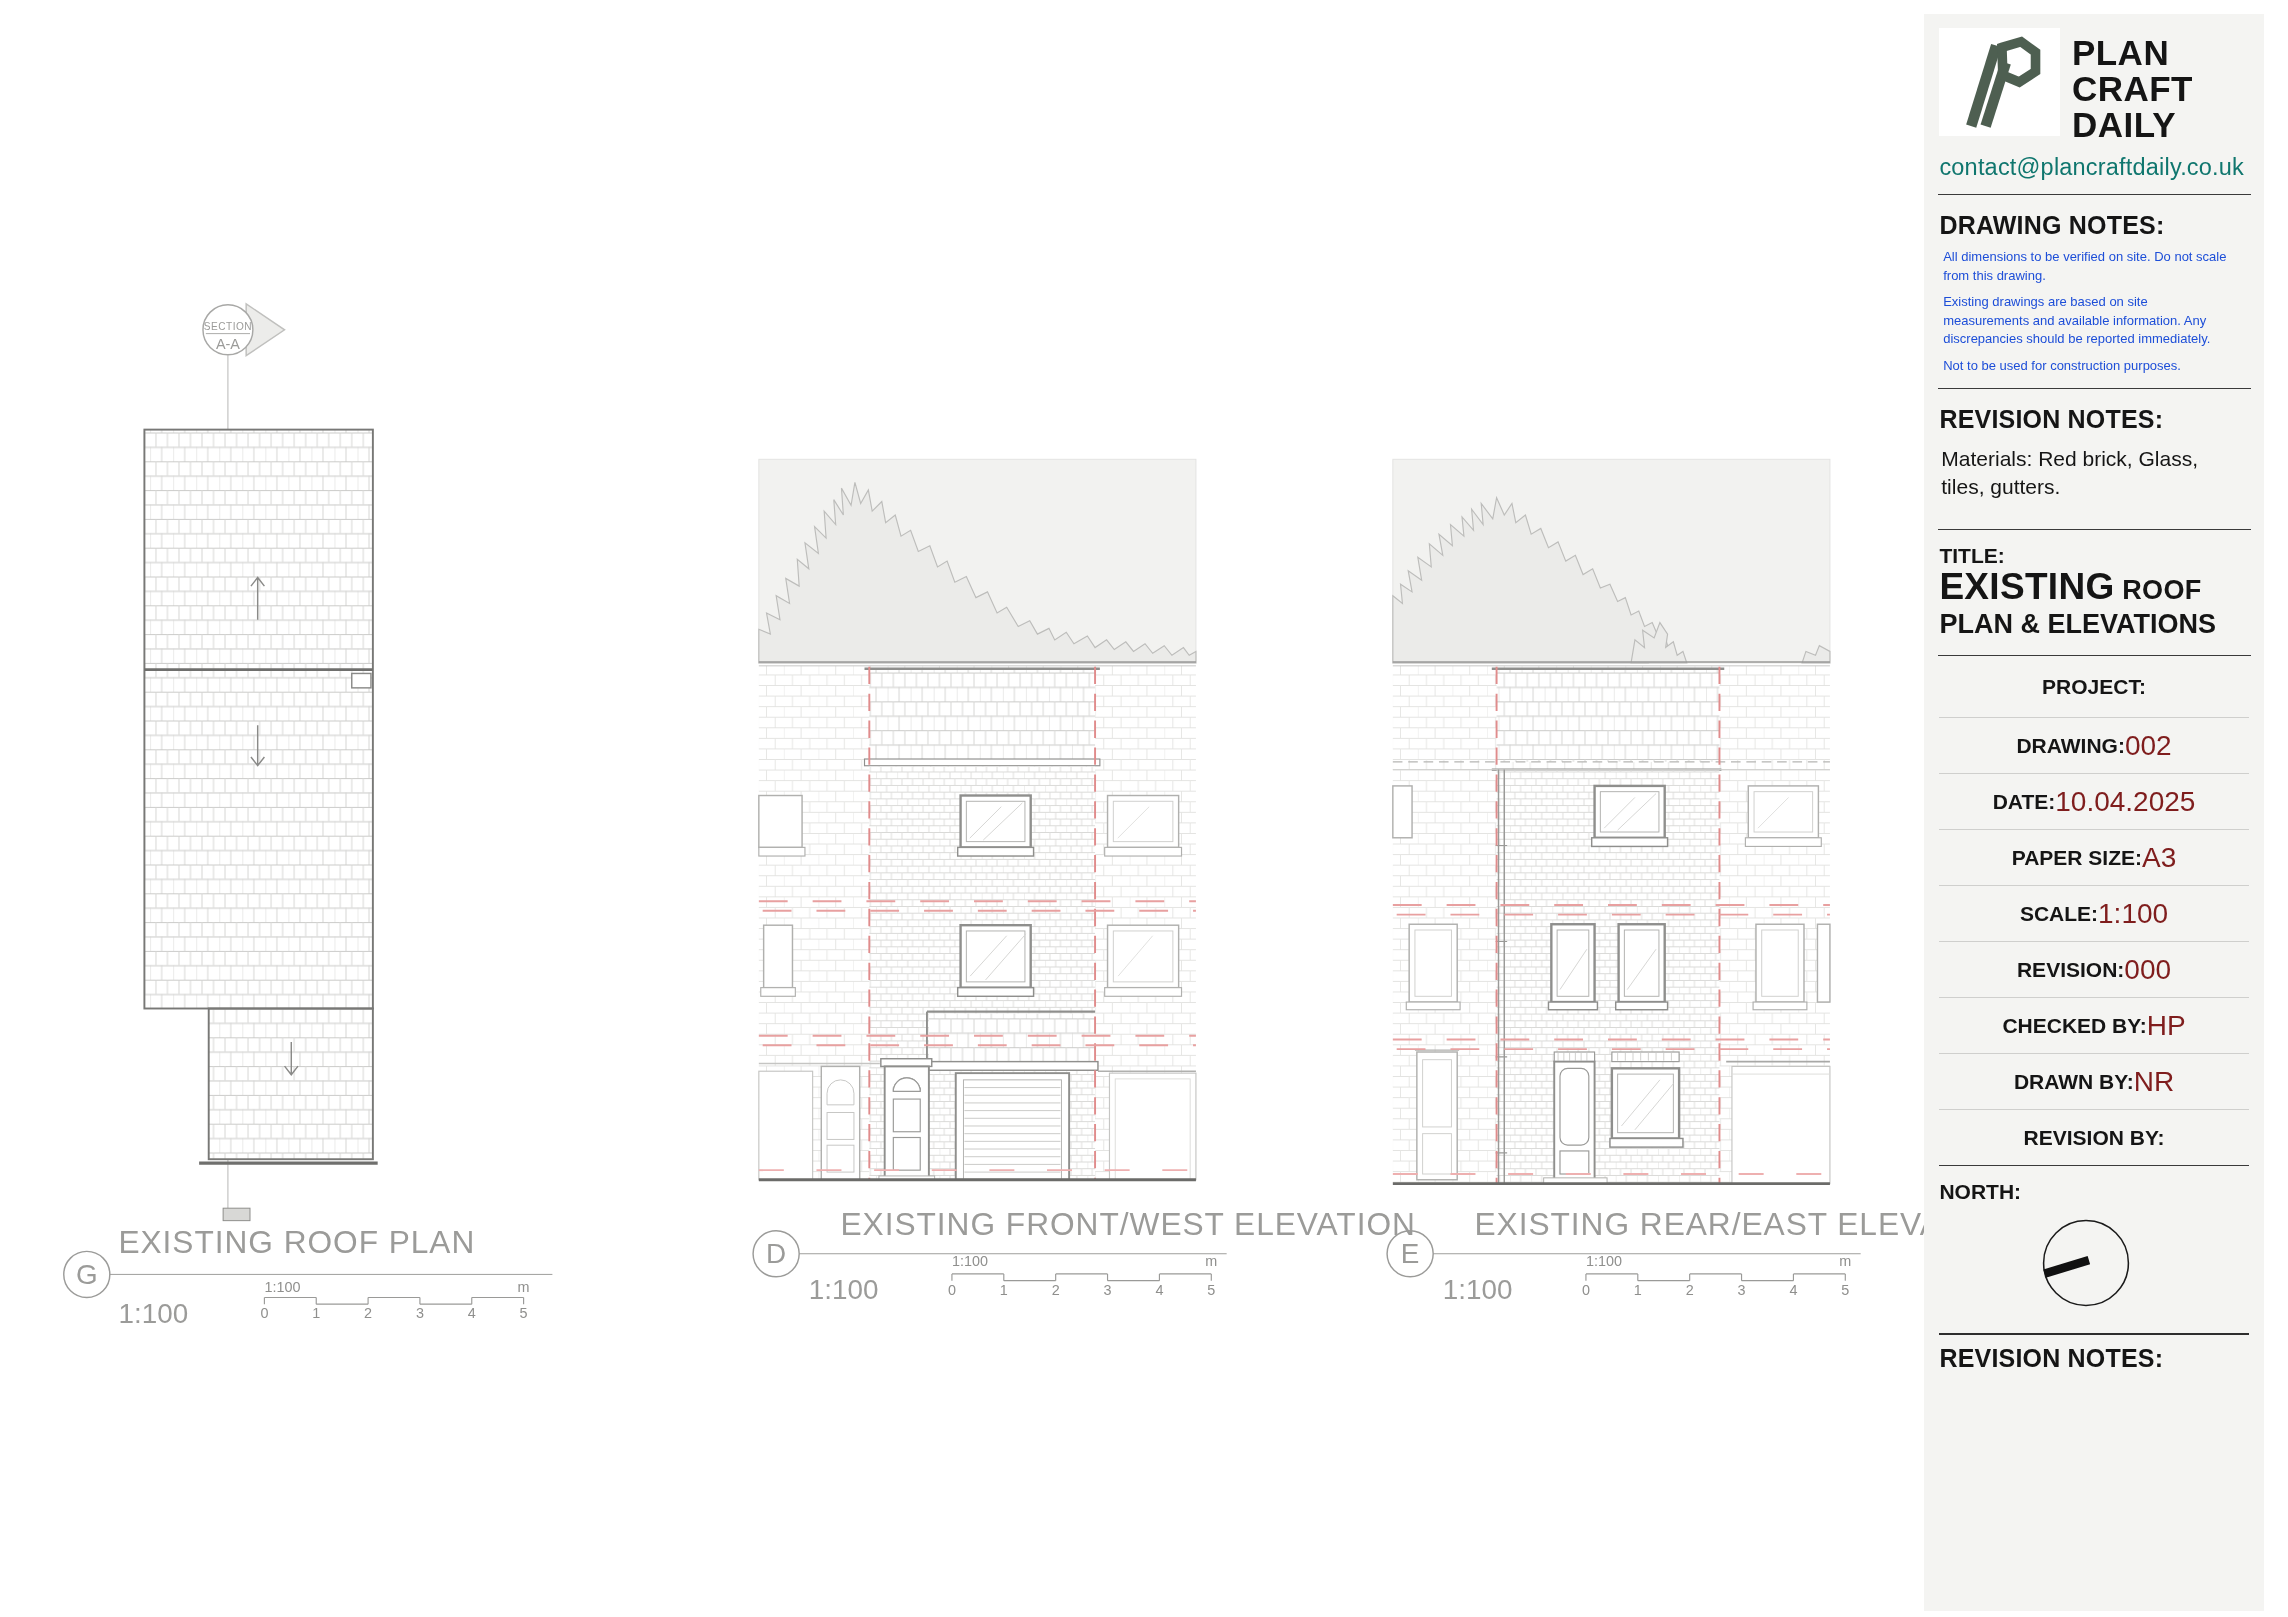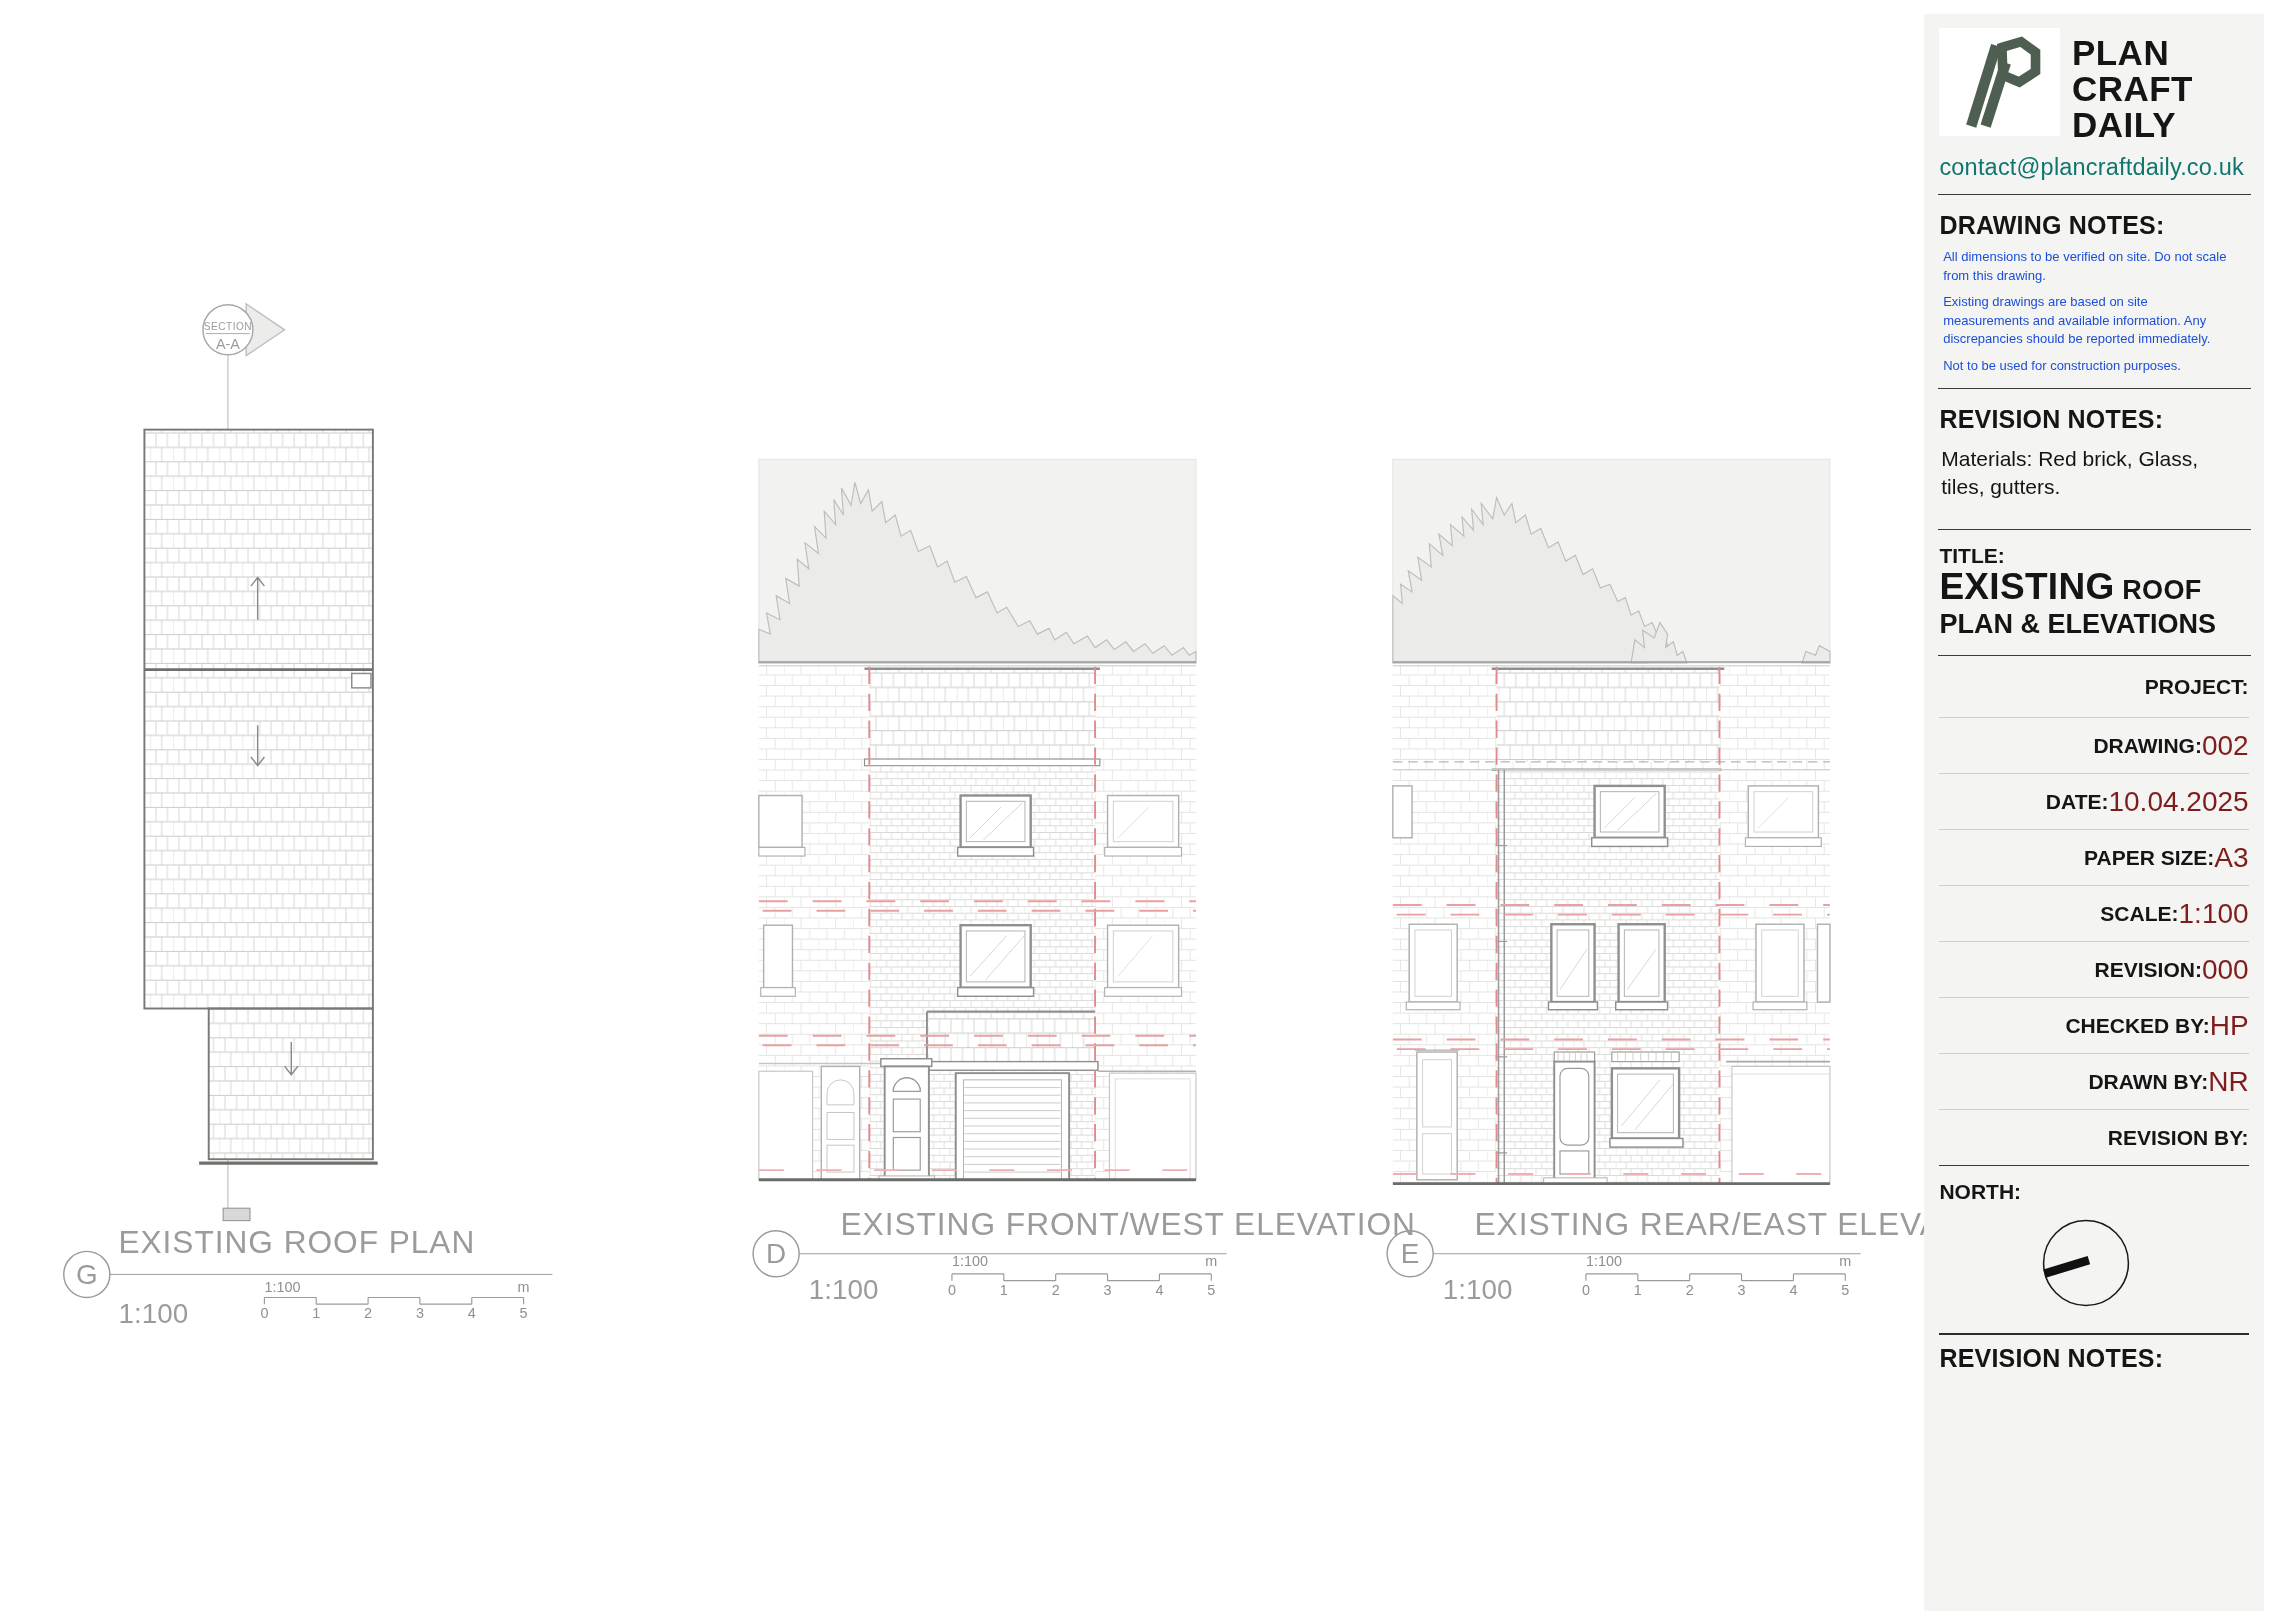--- a/index.html
+++ b/index.html
@@ -30,21 +30,21 @@
   .brand-name { font-weight:bold; font-size:35px; line-height:1.02; padding-top:7.7px; letter-spacing:0.5px; }
   .email { font-size:23.5px; margin-top:11.5px; color:#0f766e; letter-spacing:0.2px; }
   .sep  { border:none; border-top:1.9px solid #3a3a3a; margin:13.4px -1.9px 0 -1.9px; }
   .sec-head { font-size:25px; font-weight:bold; margin:15.4px 0 3.8px 0; letter-spacing:0.2px; }
   .note { font-size:13px; color:#1d4ed8; line-height:1.4; margin:8.6px 0 0 3.8px; width:290px; }
   .materials { font-size:21px; line-height:1.35; margin:11.5px 0 27px 1.9px; width:269px; }
   .title-label { font-size:21px; font-weight:bold; margin-top:14.4px; }
   .title-line1 { font-size:37px; font-weight:bold; line-height:1.05; letter-spacing:0.3px; }
   .title-line1 .rest { font-size:27px;text-align:center; }
   .title-line2 { font-size:27px; font-weight:bold; margin:1.9px 0 15.4px 0; }
-  .frow { display:flex; justify-content:flex-end; align-items:center;
+  .frow { display:flex; justify-content:center; align-items:center;
     height:55px; border-top:1px solid #cfcfcd; }
   .frow.first { border-top:none; height:61px; }
   .frow .lbl { font-size:21px; font-weight:bold; }
   .frow .val { font-size:28px; color:#7f1d1d; }
   .north-block { border-top:1.9px solid #3a3a3a; padding-top:13.4px; }
   .north-block .lbl { font-size:21px; font-weight:bold; }
   .compass { margin:5.8px 0 1.9px 94px; display:block; }
   .revnotes { border-top:2.9px solid #2e2e2e; margin-top:15.4px; padding-top:9px; }
 </style>
 </head>

